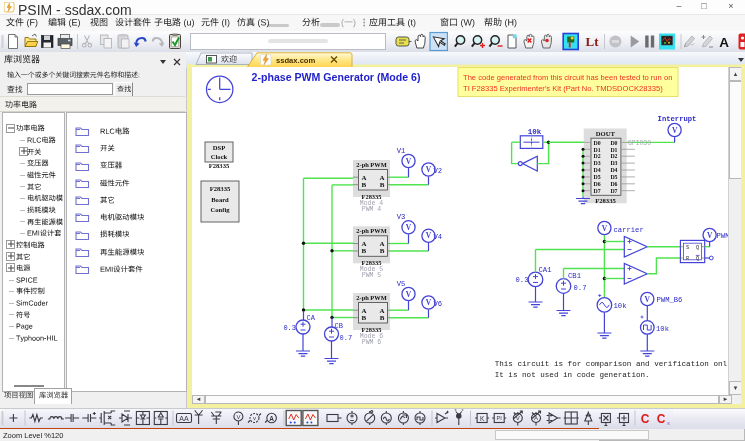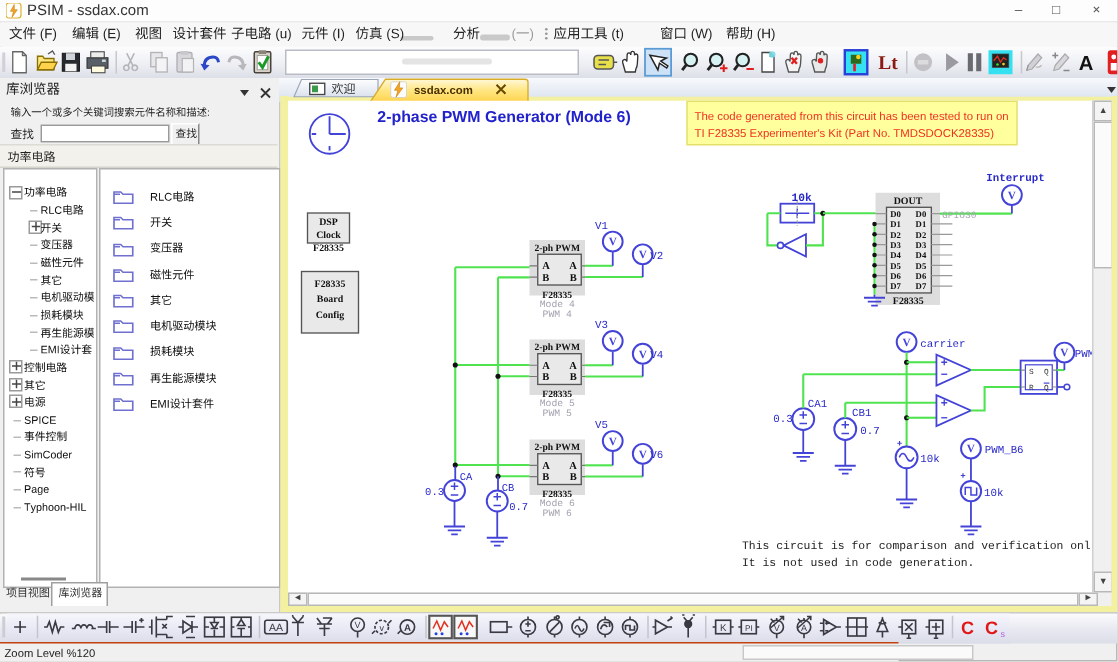--- a/index.html
+++ b/index.html
@@ -1,21 +1,21 @@
 <!DOCTYPE html>
 <html><head>
 <meta charset="utf-8">
 <style>
 html,body{margin:0;padding:0;}
 body{width:745px;height:441px;position:relative;overflow:hidden;background:#f0f0f0;box-shadow:inset 0 0 0 1px #b8b8b8;
   font-family:"Liberation Sans",sans-serif;-webkit-font-smoothing:antialiased;}
 .abs{position:absolute;}
 
 #titlebar{left:0;top:0;width:745px;height:14px;background:#fdfdfd;border-bottom:1px solid #e8e8e8;}
-#titletxt{left:18px;top:2px;font-size:10px;color:#333;}
+#titletxt{left:18px;top:2px;font-size:14px;color:#333;}
 .winbtn{top:1px;width:16px;height:11px;font-size:9px;color:#555;text-align:center;line-height:11px;}
 
 #menubar{left:0;top:15px;width:745px;height:16px;background:#f7f7f8;}
 .smudge{position:absolute;background:#c9c9c9;border-radius:2px;}
 
 #toolbar{left:0;top:31px;width:745px;height:21px;
  background:linear-gradient(#fdfdfe,#eceef3 60%,#dddfe8);border-bottom:1px solid #c6c8ce;}
 #combo{left:190px;top:2px;width:194px;height:15px;background:#fff;border:1px solid #b9bcc4;}
 
 #lpanel{left:0;top:52px;width:186px;height:356px;background:#f0f0f0;border-right:1px solid #c8c8c8;}

